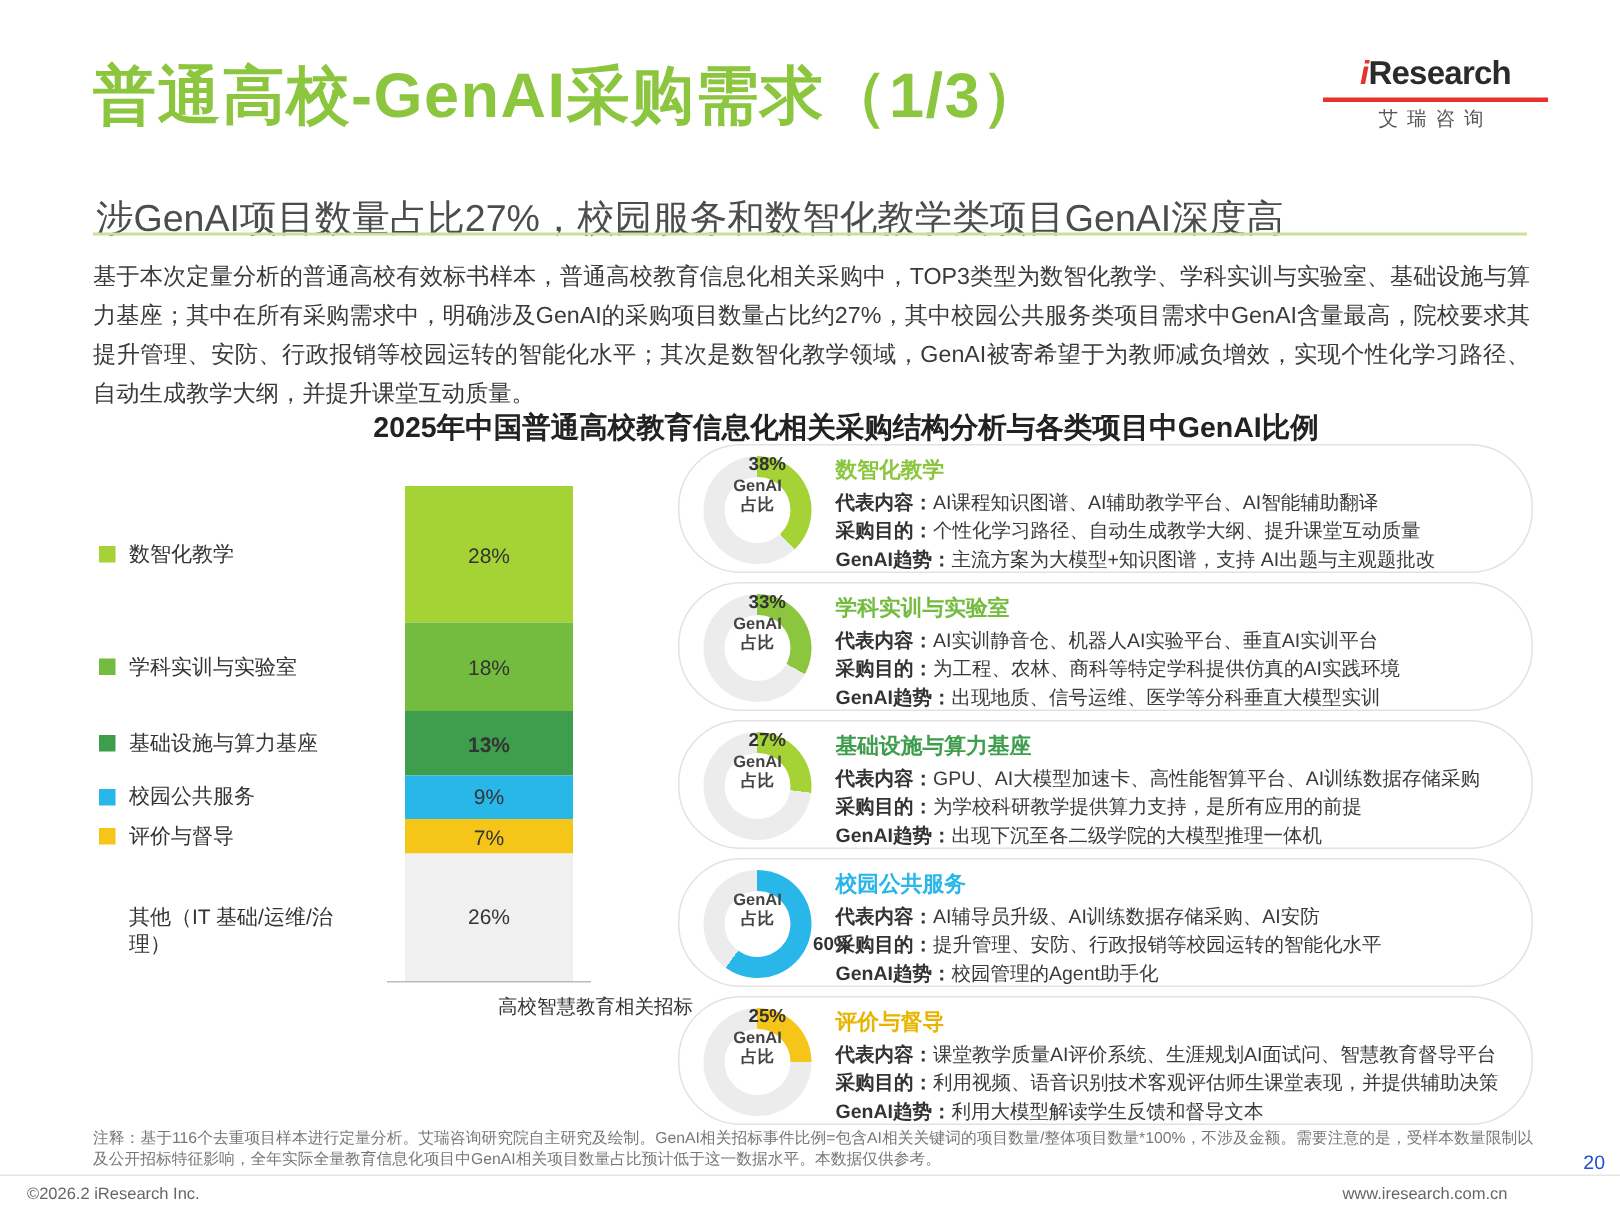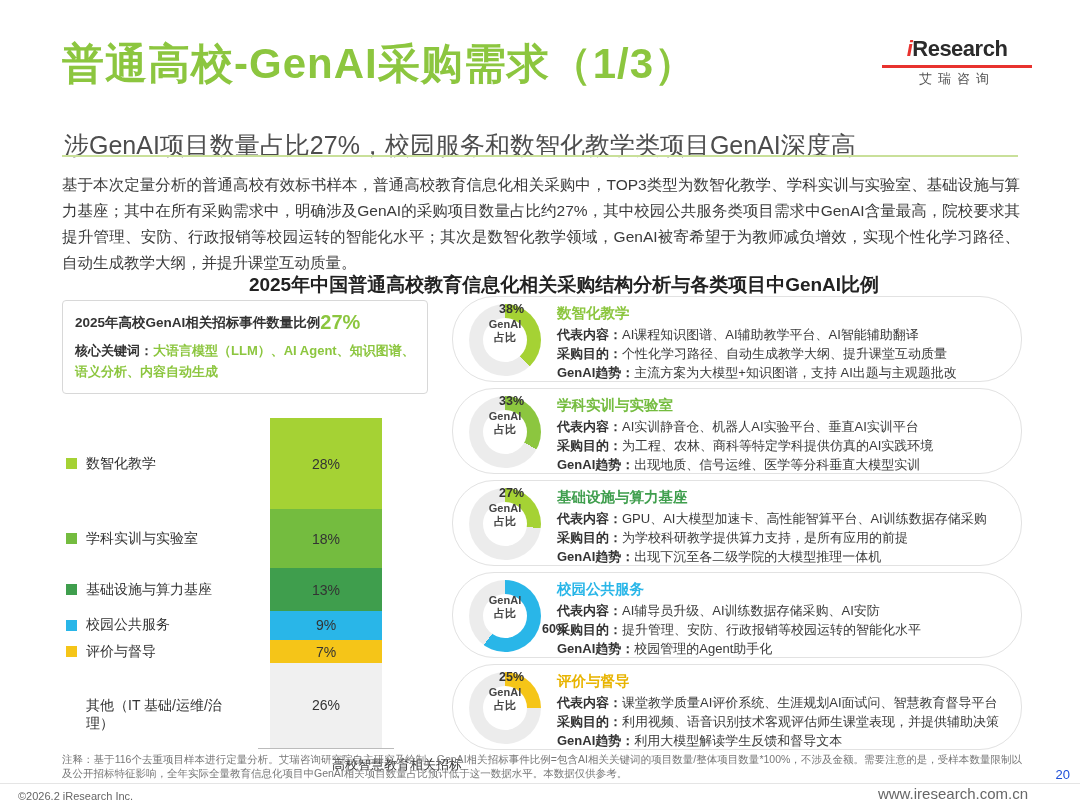--- a/index.html
+++ b/index.html
@@ -131,22 +131,22 @@
   
   .note {
     position: absolute; left: 62px; top: 752px; width: 960px;
     font-size: 10.5px; color: #777; line-height: 14px; text-align: justify;
   }
   .foot-left {
     position: absolute; left: 18px; bottom: 8px;
     font-size: 11px; color: #666;
   }
   .foot-right {
-    position: absolute; right: 52px; bottom: 8px;
-    font-size: 15px; color: #666;
+    position: absolute; right: 75px; bottom: 8px;
+    font-size: 11px; color: #666;
   }
   .pagenum {
     position: absolute; right: 10px; bottom: 28px;
     font-size: 13px; color: #1d4ed8;
   }
   .footrule {
     position: absolute; left: 0; bottom: 26px; width: 1080px; height: 1px;
     background: #e5e5e5;
   }
 </style>
@@ -164,29 +164,20 @@
   </div>
 
   <div class="subtitle">涉GenAI项目数量占比27%，校园服务和数智化教学类项目GenAI深度高</div>
   <div class="divider"></div>
 
   <div class="lead">基于本次定量分析的普通高校有效标书样本，普通高校教育信息化相关采购中，TOP3类型为数智化教学、学科实训与实验室、基础设施与算力基座；其中在所有采购需求中，明确涉及GenAI的采购项目数量占比约27%，其中校园公共服务类项目需求中GenAI含量最高，院校要求其提升管理、安防、行政报销等校园运转的智能化水平；其次是数智化教学领域，GenAI被寄希望于为教师减负增效，实现个性化学习路径、自动生成教学大纲，并提升课堂互动质量。</div>
 
   <div class="chart-title">2025年中国普通高校教育信息化相关采购结构分析与各类项目中GenAI比例</div>
 
   <div class="left">
-    <div class="keybox">
-      <div class="line1">
-        <span>2025年高校GenAI相关招标事件数量比例</span><span class="pct">27%</span>
-      </div>
-      <div class="line2">
-        <span>核心关键词：</span><span class="kw">大语言模型（LLM）、AI Agent、知识图谱、</span>
-      </div>
-      <div class="line3">语义分析、内容自动生成</div>
-    </div>
 
     <div class="bar-area">
       <div class="legend" id="legend">
           <div class="legend-item" style="top: 36.7426px;">
             <span class="legend-dot" style="background: rgb(165, 210, 52);"></span>
             <span>数智化教学</span>
           </div>
           <div class="legend-item" style="top: 111.891px;">
             <span class="legend-dot" style="background: rgb(116, 188, 63);"></span>
             <span>学科实训与实验室</span>
@@ -208,21 +199,21 @@
             <span>其他（IT 基础/运维/治理）</span>
           </div>
         </div>
       <div class="stack" id="stack">
           <div class="seg" style="height: 91.4851px; background: rgb(165, 210, 52);">
             <span>28%</span>
           </div>
           <div class="seg" style="height: 58.8119px; background: rgb(116, 188, 63);">
             <span>18%</span>
           </div>
-          <div class="seg" style="height: 42.4752px; background: rgb(63, 158, 77);">
+          <div class="seg" style="height: 42.4752px; background: rgb(63, 158, 77); font-weight: bold;">
             <span>13%</span>
           </div>
           <div class="seg" style="height: 29.4059px; background: rgb(41, 182, 232);">
             <span>9%</span>
           </div>
           <div class="seg" style="height: 22.8713px; background: rgb(245, 197, 24);">
             <span>7%</span>
           </div>
           <div class="seg" style="height: 84.9505px; background: rgb(240, 240, 240); text-align: center;">
             <span>26%</span>

